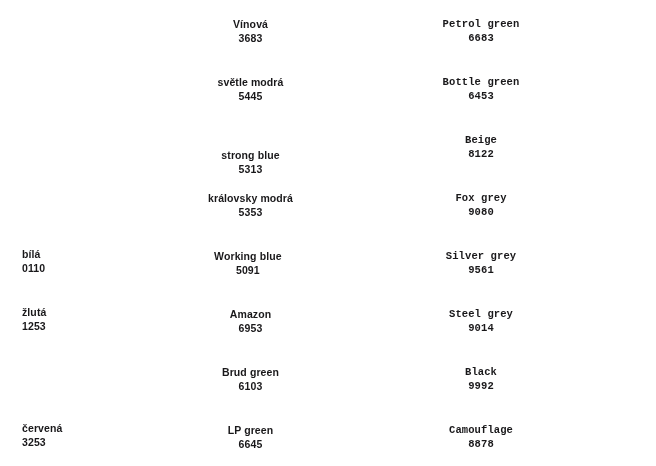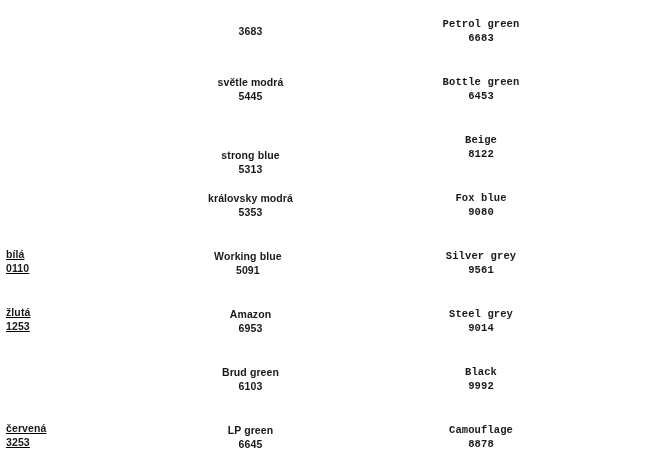--- a/index.html
+++ b/index.html
@@ -8,21 +8,21 @@
     width:656px;height:466px;
     background:#ffffff;
     font-family:"Liberation Sans", sans-serif;
     overflow:hidden;
     position:relative;
   }
   #chart{position:relative;width:656px;height:466px;}
 
   
   .column{position:absolute;top:0;}
-  #col-left   {left:0px;   width:200px;text-decoration:underline;}
+  #col-left   {left:16px;   width:200px;}
   #col-middle {left:200px; width:235px;}
   #col-right  {left:435px; width:221px;}
 
   
   .swatch-row{
     position:relative;
     display:flex;
     align-items:center;
     box-sizing:border-box;
   }
@@ -129,20 +129,21 @@
           <span class="ccode">3253</span>
         </div>
         <div class="swatch" style="width: 120px; height: 56px;">
           <div class="swatch-fabric" style="background: rgb(188, 50, 57);"></div>
         </div>
       </div>
     </div>
   <div class="column" id="col-middle" style="top: 2px;">
       <div class="swatch-row" style="height: 58px;">
         <div class="swatch-label">
+          <span class="cname">Vínová</span>
           <span class="ccode">3683</span>
         </div>
         <div class="swatch" style="width: 130px; height: 56px;">
           <div class="swatch-fabric" style="background: rgb(123, 50, 47);"></div>
         </div>
       </div>
       <div class="swatch-row" style="height: 58px;">
         <div class="swatch-label">
           <span class="cname">světle modrá</span>
           <span class="ccode">5445</span>
@@ -229,21 +230,21 @@
         <div class="swatch-label">
           <span class="cname">Beige</span>
           <span class="ccode">8122</span>
         </div>
         <div class="swatch" style="width: 127px; height: 56px;">
           <div class="swatch-fabric" style="background: rgb(166, 161, 131);"></div>
         </div>
       </div>
       <div class="swatch-row" style="height: 58px;">
         <div class="swatch-label">
-          <span class="cname">Fox blue</span>
+          <span class="cname">Fox grey</span>
           <span class="ccode">9080</span>
         </div>
         <div class="swatch" style="width: 127px; height: 56px;">
           <div class="swatch-fabric" style="background: rgb(140, 138, 144);"></div>
         </div>
       </div>
       <div class="swatch-row" style="height: 58px;">
         <div class="swatch-label">
           <span class="cname">Silver grey</span>
           <span class="ccode">9561</span>

